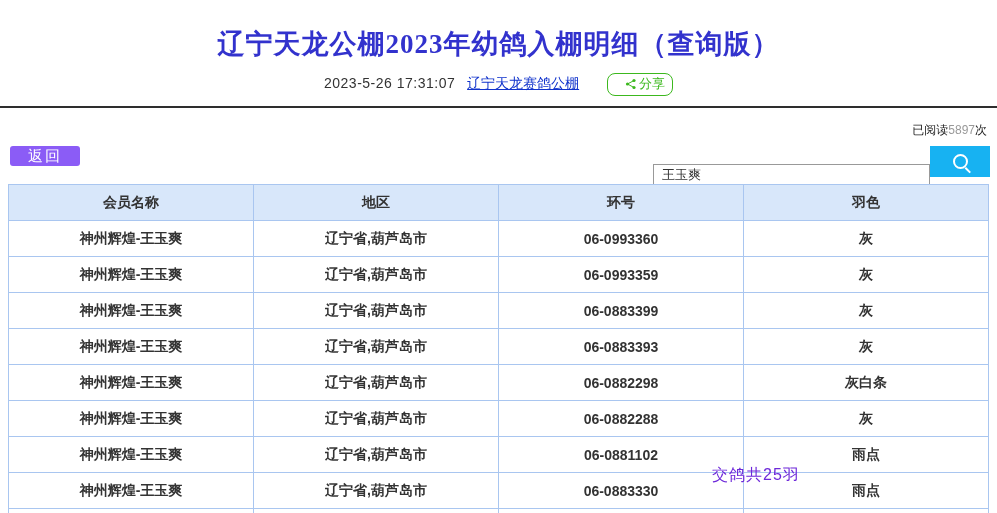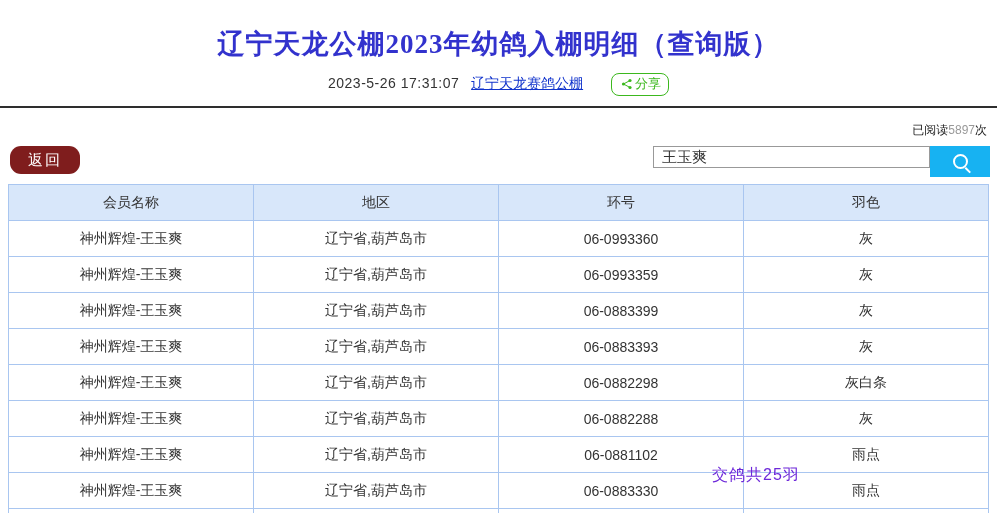--- a/index.html
+++ b/index.html
@@ -18,44 +18,44 @@
   }
   .subtitle {
     position: absolute; top: 73px; left: 0; width: 100%;
     text-align: center; font-size: 14px; color: #333;
   }
   .subtitle .datetime { letter-spacing: 0.5px; }
   .subtitle a.source-link {
     color: #1133cc; text-decoration: underline; margin-left: 8px; cursor: pointer; text-align: center;
   }
   .share-btn {
-    display: inline-block; margin-left: 24px; padding: 1px 7px 2px 9px;
+    display: inline-block; margin-left: 24px; padding: 1px 7px 2px 17px;
     border: 1px solid #3cb81e; border-radius: 8px; background: #fff;
     color: #3cb81e; font-size: 13px; cursor: pointer; vertical-align: middle;
   }
   .share-btn svg { vertical-align: -2px; margin-right: 2px; }
   .top-rule {
     position: absolute; top: 106px; left: 0; width: 997px; height: 2px;
     background: #2e2e2e;
   }
   .read-count {
     position: absolute; top: 122px; right: 10px;
     font-size: 12px; color: #1a1a1a;
   }
   .read-count .num { color: #999; }
   .back-button {
     position: absolute; top: 146px; left: 10px;
-    width: 70px; height: 28px; border: none; border-radius: 11px;
-    background: #7f1d1d; color: #fff; font-size: 15px; letter-spacing: 2px;
+    width: 70px; height: 20px; border: none; border-radius: 3px;
+    background: #8b5cf6; color: #fff; font-size: 15px; letter-spacing: 2px;
     cursor: pointer;
   }
   .search-input {
-    position: absolute; top: 146px; left: 653px;
+    position: absolute; top: 164px; left: 653px;
     width: 277px; height: 22px; border: 1px solid #999;
-    padding: 0 8px; font-size: 15px; color: #333; outline: none;
+    padding: 0 8px; font-size: 13px; color: #333; outline: none;
   }
   .search-button {
     position: absolute; top: 146px; left: 930px;
     width: 60px; height: 31px; border: none; background: #17b2f2;
     cursor: pointer;
   }
   .search-button .lens {
     display: block; margin: 0 auto; position: relative;
     width: 15px; height: 15px; border: 2px solid #fff; border-radius: 50%;
   }
@@ -64,21 +64,21 @@
     width: 7px; height: 2px; background: #fff; transform: rotate(45deg);
     transform-origin: 0 0;
   }
   table.results {
     position: absolute; top: 184px; left: 8px;
     width: 981px; border-collapse: collapse; table-layout: fixed;
     font-size: 14px; color: #333; background: #fff;
   }
   table.results th, table.results td {
     border: 1px solid #a9c6f0; height: 36px;
-    text-align: center; vertical-align: middle; font-weight: normal;
+    text-align: center; vertical-align: middle; font-weight: bold;
     overflow: hidden; white-space: nowrap;
   }
   table.results thead th { background: #d8e7fa; }
   .overlay-note {
     position: absolute; top: 465px; left: 712px;
     color: #6d28d9; font-size: 16px; letter-spacing: 1px;
     pointer-events: none;
   }
 </style>
 </head>

